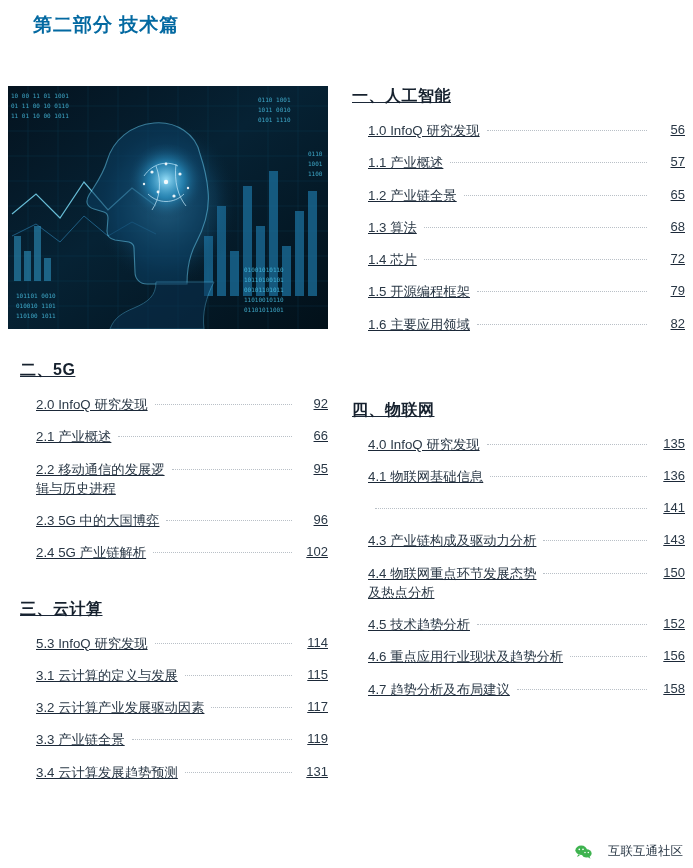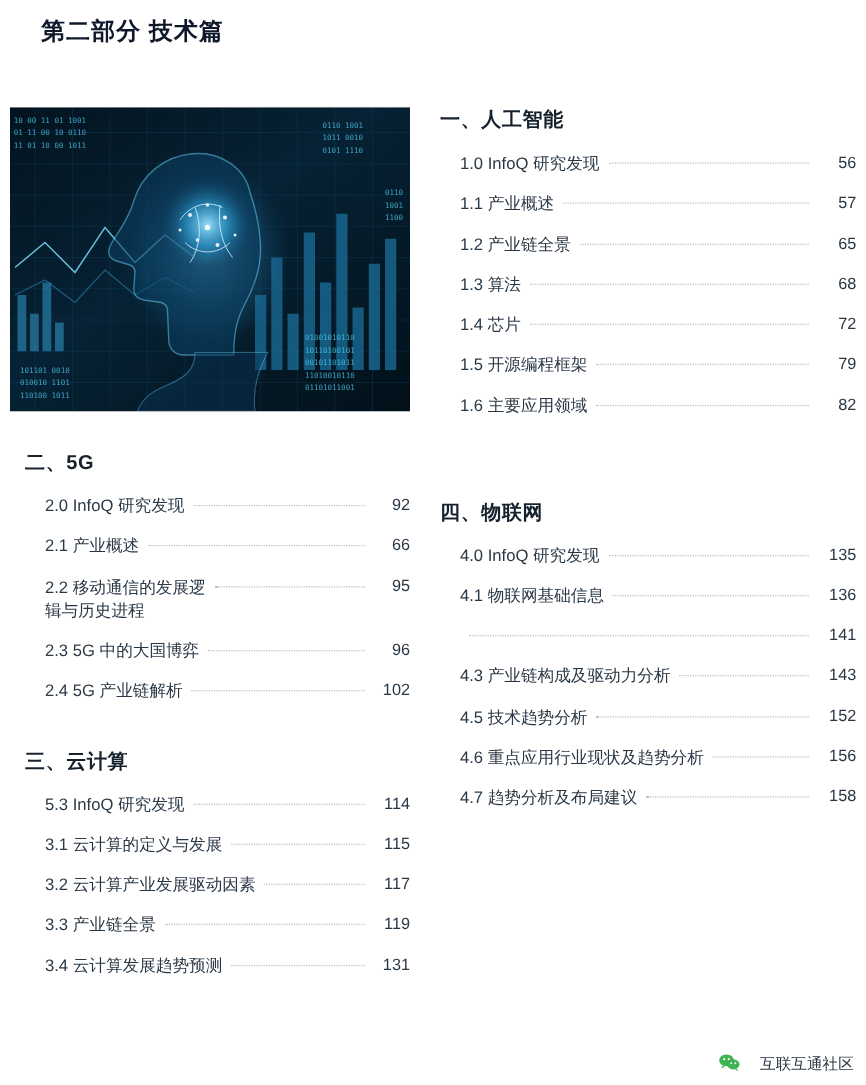--- a/index.html
+++ b/index.html
@@ -23,21 +23,21 @@
     padding: 0;
   }
   
   .doc-title {
     position: absolute;
     left: 33px;
     top: 12px;
     font-size: 19px;
     font-weight: bold;
     letter-spacing: 1px;
-    color: #0f172a;
+    color: #0369a1;
   }
 
   
   .hero {
     position: absolute;
     left: 8px;
     top: 86px;
     width: 320px;
     height: 243px;
     overflow: hidden;
@@ -53,20 +53,21 @@
     width: 320px;
   }
   .col-right {
     position: absolute;
     left: 340px;
     top: 86px;
     width: 345px;
   }
   .section {
     margin-bottom: 22px;
+    text-decoration: underline;
   }
   .section-head {
     font-size: 16px;
     font-weight: bold;
     color: #16212e;
     margin: 0 0 14px 12px;
     letter-spacing: 0.5px;
   }
   .toc-row {
     display: flex;
@@ -100,21 +101,21 @@
   
   .col-right .toc-label { max-width: 238px; }
   .col-right .toc-page { width: 32px; }
 
   
   .footer-badge {
     position: absolute;
     right: 10px;
     bottom: 8px;
     display: flex;
-    align-items: flex-start;
+    align-items: center;
     gap: 16px;
     font-size: 12.5px;
     color: #2a3846;
   }
   .wechat-icon {
     width: 17px;
     height: 14px;
     display: inline-block;
   }
 </style>
@@ -339,20 +340,26 @@
       </div>
       <div class="toc-row two-line">
         <span class="toc-dots"></span>
         <span class="toc-page">141</span>
       </div>
       <div class="toc-row">
         <span class="toc-label">4.3 产业链构成及驱动力分析</span>
         <span class="toc-dots"></span>
         <span class="toc-page">143</span>
       </div>
+      <div class="toc-row two-line">
+        <span class="toc-label">4.4 物联网重点环节发展态势
+及热点分析</span>
+        <span class="toc-dots"></span>
+        <span class="toc-page">150</span>
+      </div>
       <div class="toc-row">
         <span class="toc-label">4.5 技术趋势分析</span>
         <span class="toc-dots"></span>
         <span class="toc-page">152</span>
       </div>
       <div class="toc-row">
         <span class="toc-label">4.6 重点应用行业现状及趋势分析</span>
         <span class="toc-dots"></span>
         <span class="toc-page">156</span>
       </div>

